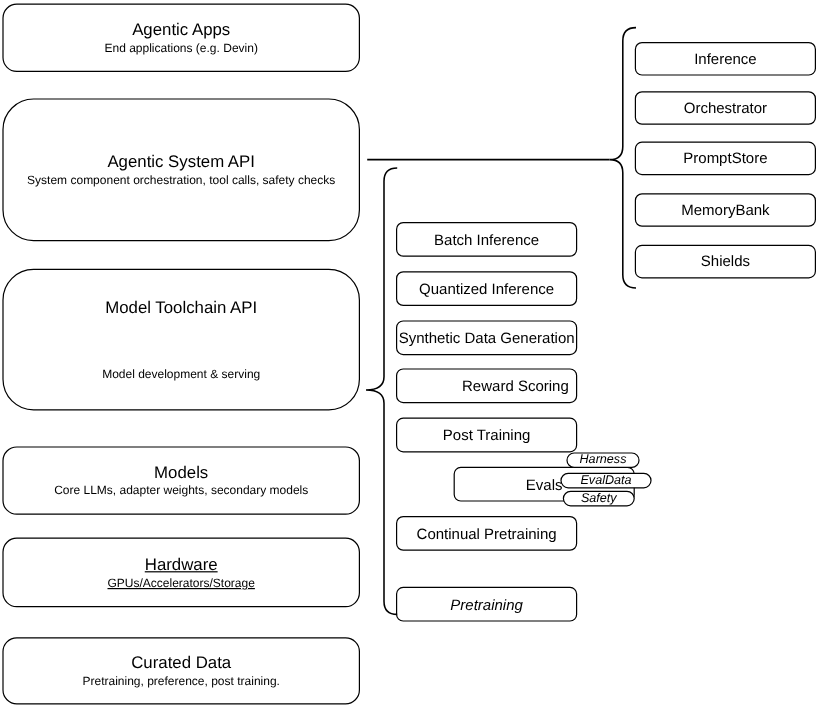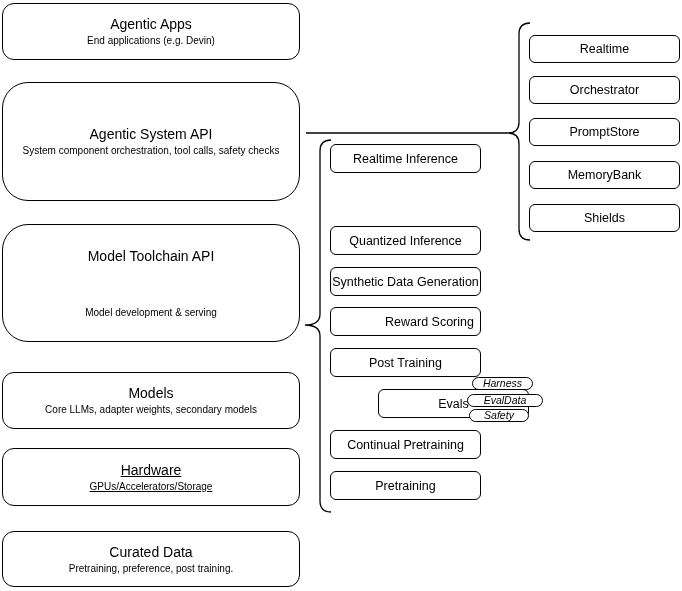--- a/index.html
+++ b/index.html
@@ -120,32 +120,32 @@
   <div class="node lbox" style="top:448px; height:58px; border-radius:12px;text-decoration:underline;">
     <div class="box-title">Hardware</div>
     <div class="box-sub">GPUs/Accelerators/Storage</div>
   </div>
 
   <div class="node lbox" style="top:531px; height:56px; border-radius:12px;">
     <div class="box-title">Curated Data</div>
     <div class="box-sub">Pretraining, preference, post training.</div>
   </div>
 
-  <div class="node mbox" style="top:144px;">Realtime Inference</div>
+  <div class="node mbox" style="top:185px;">Batch Inference</div>
   <div class="node mbox" style="top:226px;">Quantized Inference</div>
   <div class="node mbox" style="top:267px;">Synthetic Data Generation</div>
   <div class="node mbox" style="top:307px;padding-left:48px;">Reward Scoring</div>
   <div class="node mbox" style="top:348px;">Post Training</div>
   <div class="node mbox" style="top:389px;margin-left:48px;">Evals</div>
   <div class="node mbox" style="top:430px;">Continual Pretraining</div>
-  <div class="node mbox" style="top:471px;">Pretraining</div>
+  <div class="node mbox" style="top:489px;font-style:italic;">Pretraining</div>
 
   <div class="tag" style="left:472px; top:377px; width:61px; height:13px;">Harness</div>
   <div class="tag" style="left:467px; top:394px; width:76px; height:13px;">EvalData</div>
   <div class="tag" style="left:469px; top:409px; width:60px; height:13px;">Safety</div>
 
-  <div class="node rbox" style="top:35px;">Realtime</div>
+  <div class="node rbox" style="top:35px;">Inference</div>
   <div class="node rbox" style="top:76px;">Orchestrator</div>
   <div class="node rbox" style="top:118px;">PromptStore</div>
   <div class="node rbox" style="top:161px;">MemoryBank</div>
   <div class="node rbox" style="top:204px;">Shields</div>
 
 </div>
 
 </body></html>

